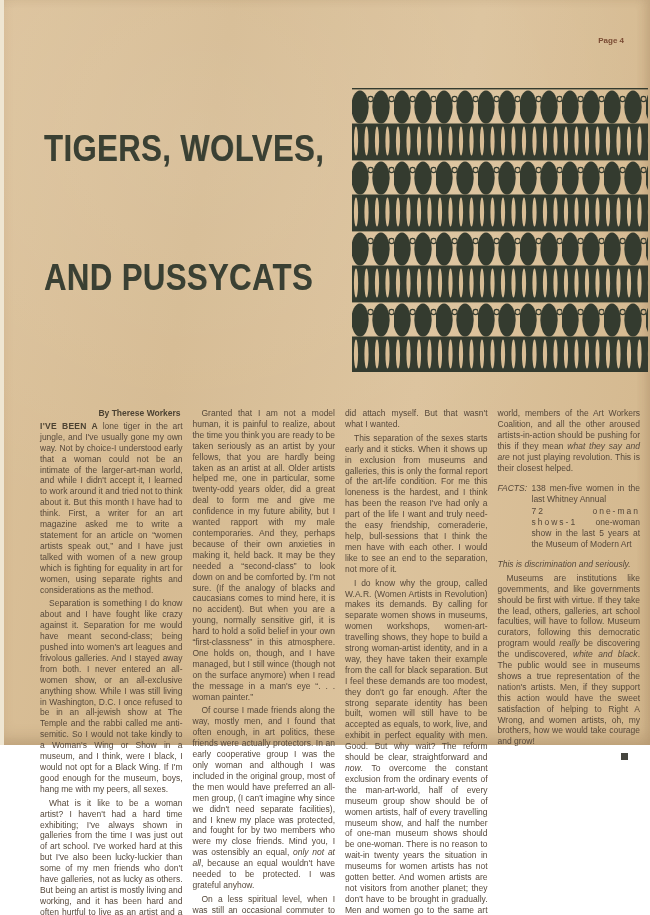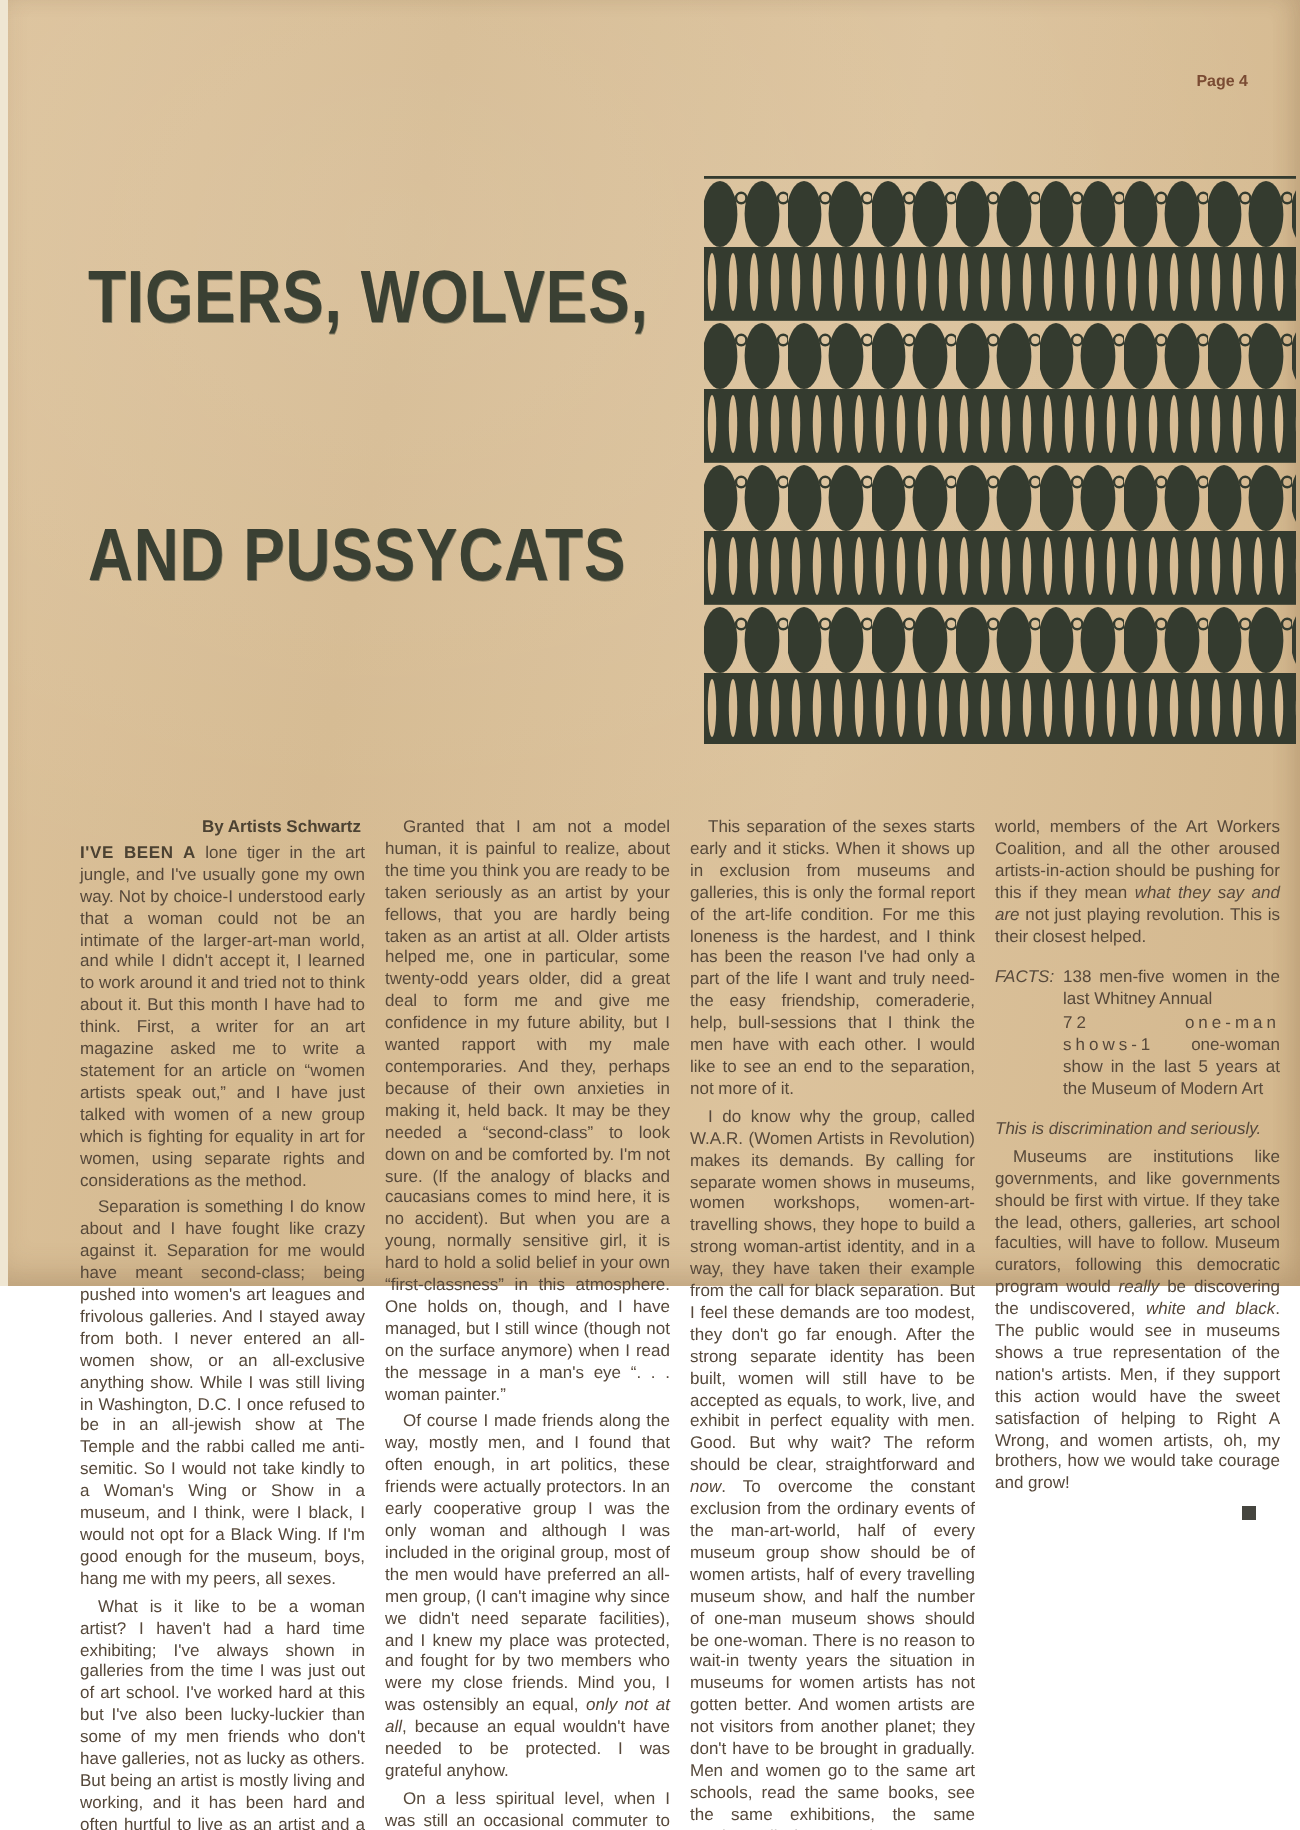--- a/index.html
+++ b/index.html
@@ -1,17 +1,17 @@
 <!DOCTYPE html>
 <html><head>
 <meta charset="utf-8">
 <style>
   html,body{margin:0;padding:0;}
   body{width:650px;height:915px;overflow:hidden;font-family:"Liberation Sans",sans-serif;}
-  .page{position:relative;width:650px;height:643px;
+  .page{position:relative;width:650px;height:745px;
     background:
       radial-gradient(120% 90% at 30% 18%, rgba(255,255,255,0.10), rgba(0,0,0,0) 60%),
       linear-gradient(100deg,#dcc29b 0%,#d5ba91 30%,#dcc39d 62%,#d3b78d 100%);
     box-shadow: inset 0 -8px 14px rgba(110,80,45,0.18), inset -5px 0 10px rgba(110,80,45,0.10);
   }
   .edge-left{position:absolute;left:0;top:0;width:4px;height:100%;background:#efe6d2;}
   .page-num{position:absolute;top:36px;right:26px;font-size:8px;font-weight:bold;color:#7a4b33;}
   .title{position:absolute;left:44px;top:130px;margin:0;color:#3a4033;font-weight:bold;
     font-size:37px;letter-spacing:0.5px;line-height:1;transform:scaleX(0.84);transform-origin:left top;
     text-shadow:0.4px 0.4px 0 rgba(58,64,51,0.5);}
@@ -58,34 +58,35 @@
   </svg>
 
   <h1 class="title">
     <span class="title-line">TIGERS, WOLVES,</span>
     <span class="title-line t2">AND PUSSYCATS</span>
   </h1>
 
   <div class="columns">
 
     <div class="col">
-      <p class="byline">By Artists Schwartz</p>
+      <p class="byline">By Therese Workers</p>
       <p class="para"><strong class="lead">I'VE BEEN A </strong><span>lone tiger in the art jungle, and I've usually gone my own way. Not by choice-I understood early that a woman could not be an intimate of the larger-art-man world, and while I didn't accept it, I learned to work around it and tried not to think about it. But this month I have had to think. First, a writer for an art magazine asked me to write a statement for an article on “women artists speak out,” and I have just talked with women of a new group which is fighting for equality in art for women, using separate rights and considerations as the method.</span></p>
       <p class="para indent">Separation is something I do know about and I have fought like crazy against it. Separation for me would have meant second-class; being pushed into women's art leagues and frivolous galleries. And I stayed away from both. I never entered an all-women show, or an all-exclusive anything show. While I was still living in Washington, D.C. I once refused to be in an all-jewish show at The Temple and the rabbi called me anti-semitic. So I would not take kindly to a Woman's Wing or Show in a museum, and I think, were I black, I would not opt for a Black Wing. If I'm good enough for the museum, boys, hang me with my peers, all sexes.</p>
       <p class="para indent">What is it like to be a woman artist? I haven't had a hard time exhibiting; I've always shown in galleries from the time I was just out of art school. I've worked hard at this but I've also been lucky-luckier than some of my men friends who don't have galleries, not as lucky as others. But being an artist is mostly living and working, and it has been hard and often hurtful to live as an artist and a woman. It is hardest of all to find a place for yourself with the men, and be accepted along with the others. I grant freely that part of the trouble lay with me, that because of the barriers I sometimes had difficulty deciding how I really wanted to be accepted and being an attractive female is often the easiest solution of all.</p>
 
     </div>
 
     <div class="col">
       <p class="para indent">Granted that I am not a model human, it is painful to realize, about the time you think you are ready to be taken seriously as an artist by your fellows, that you are hardly being taken as an artist at all. Older artists helped me, one in particular, some twenty-odd years older, did a great deal to form me and give me confidence in my future ability, but I wanted rapport with my male contemporaries. And they, perhaps because of their own anxieties in making it, held back. It may be they needed a “second-class” to look down on and be comforted by. I'm not sure. (If the analogy of blacks and caucasians comes to mind here, it is no accident). But when you are a young, normally sensitive girl, it is hard to hold a solid belief in your own “first-classness” in this atmosphere. One holds on, though, and I have managed, but I still wince (though not on the surface anymore) when I read the message in a man's eye “. . . woman painter.”</p>
       <p class="para indent"><span>Of course I made friends along the way, mostly men, and I found that often enough, in art politics, these friends were actually protectors. In an early cooperative group I was the only woman and although I was included in the original group, most of the men would have preferred an all-men group, (I can't imagine why since we didn't need separate facilities), and I knew my place was protected, and fought for by two members who were my close friends. Mind you, I was ostensibly an equal, </span><i>only not at all</i><span>, because an equal wouldn't have needed to be protected. I was grateful anyhow.</span></p>
       <p class="para indent">On a less spiritual level, when I was still an occasional commuter to New York, I used to go to the Club on 8th Street. After the sessions, I yearned to be asked to join miscellaneous groups which went to the Cedar for beer, but alone I was never asked. It seemed I needed to be attached to and asked by a man, so being resourceful and wanting to be on the scene, I sometimes overcame my artist-individual pride and</p>
     </div>
 
     <div class="col">
+      <p class="para">did attach myself. But that wasn't what I wanted.</p>
       <p class="para indent">This separation of the sexes starts early and it sticks. When it shows up in exclusion from museums and galleries, this is only the formal report of the art-life condition. For me this loneness is the hardest, and I think has been the reason I've had only a part of the life I want and truly need-the easy friendship, comeraderie, help, bull-sessions that I think the men have with each other. I would like to see an end to the separation, not more of it.</p>
       <p class="para indent"><span>I do know why the group, called W.A.R. (Women Artists in Revolution) makes its demands. By calling for separate women shows in museums, women workshops, women-art-travelling shows, they hope to build a strong woman-artist identity, and in a way, they have taken their example from the call for black separation. But I feel these demands are too modest, they don't go far enough. After the strong separate identity has been built, women will still have to be accepted as equals, to work, live, and exhibit in perfect equality with men. Good. But why wait? The reform should be clear, straightforward and </span><i>now</i><span>. To overcome the constant exclusion from the ordinary events of the man-art-world, half of every museum group show should be of women artists, half of every travelling museum show, and half the number of one-man museum shows should be one-woman. There is no reason to wait-in twenty years the situation in museums for women artists has not gotten better. And women artists are not visitors from another planet; they don't have to be brought in gradually. Men and women go to the same art schools, read the same books, see the same exhibitions, the same movies, talk the same language, eat the same food, and often sleep in the same bed. Women can come into the museums now, quickly, in equality, and with little complication.</span></p>
 
     </div>
 
     <div class="col">
       <p class="para"><span>world, members of the Art Workers Coalition, and all the other aroused artists-in-action should be pushing for this if they mean </span><i>what they say and are</i><span> not just playing revolution. This is their closest helped.</span></p>
       <div class="facts">
         <p class="fact"><i class="facts-label">FACTS:</i><span>138 men-five women in the last Whitney Annual</span></p>
         <p class="fact"><span class="spread">72 one-man shows-1</span><span> one-woman show in the last 5 years at the Museum of Modern Art</span></p>

